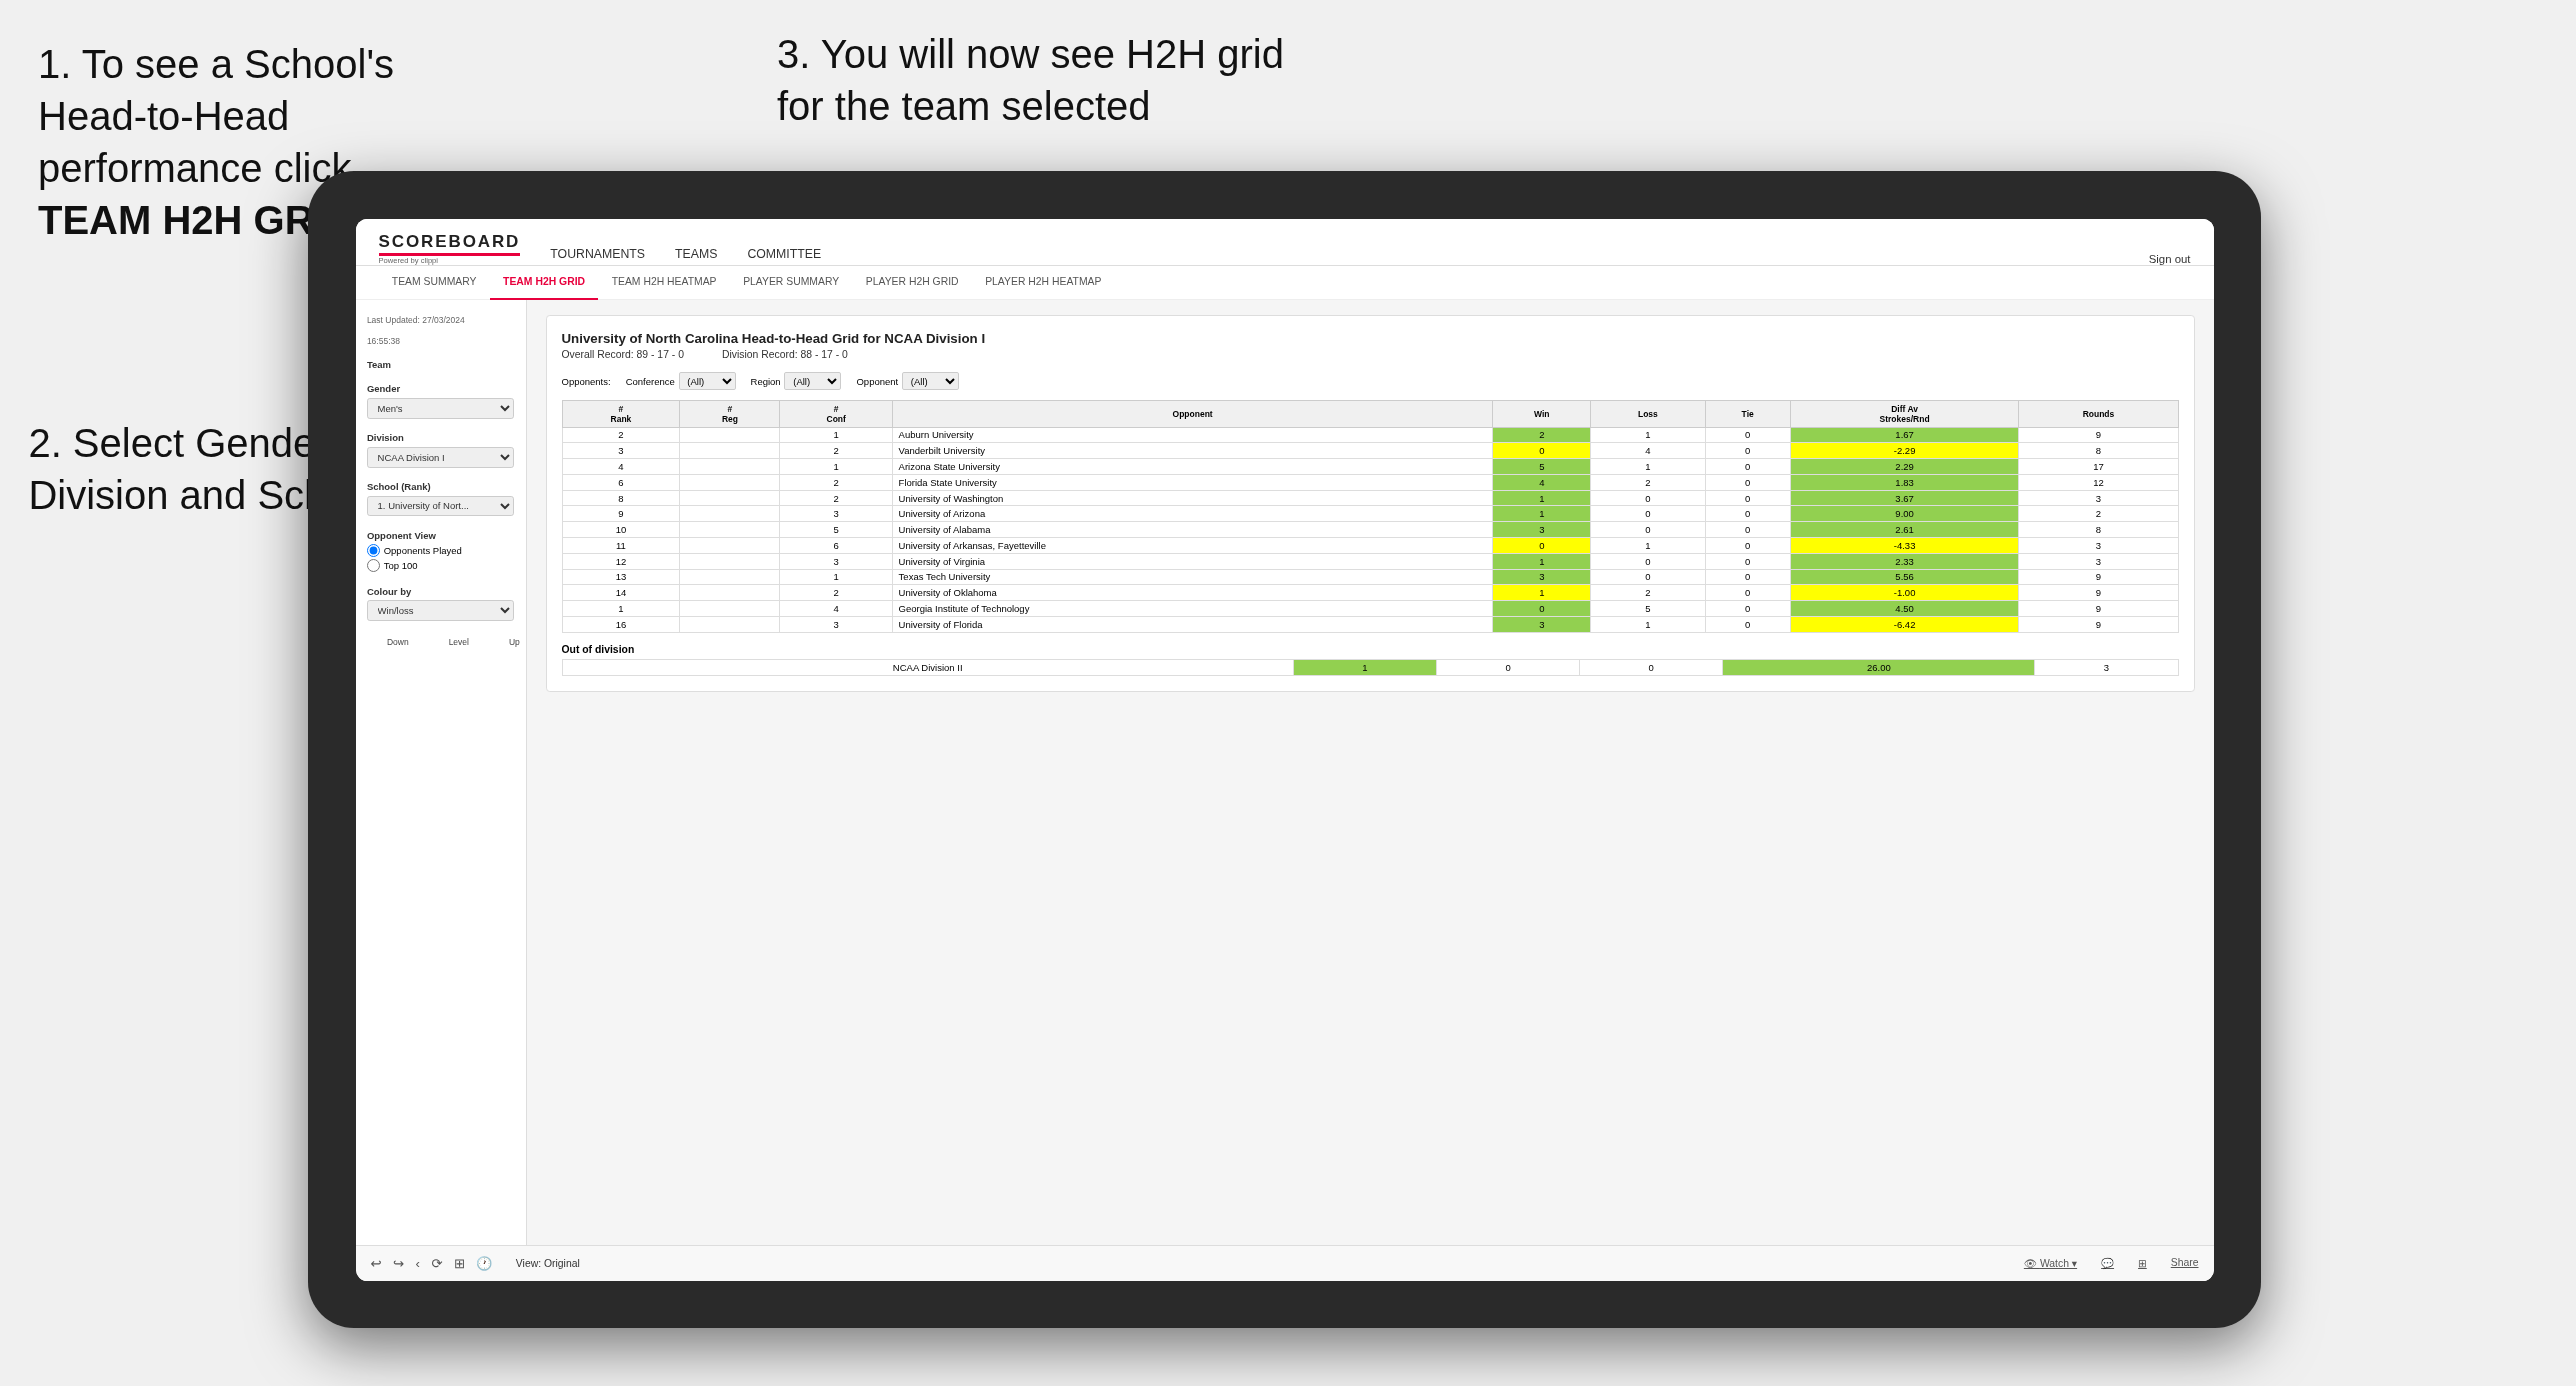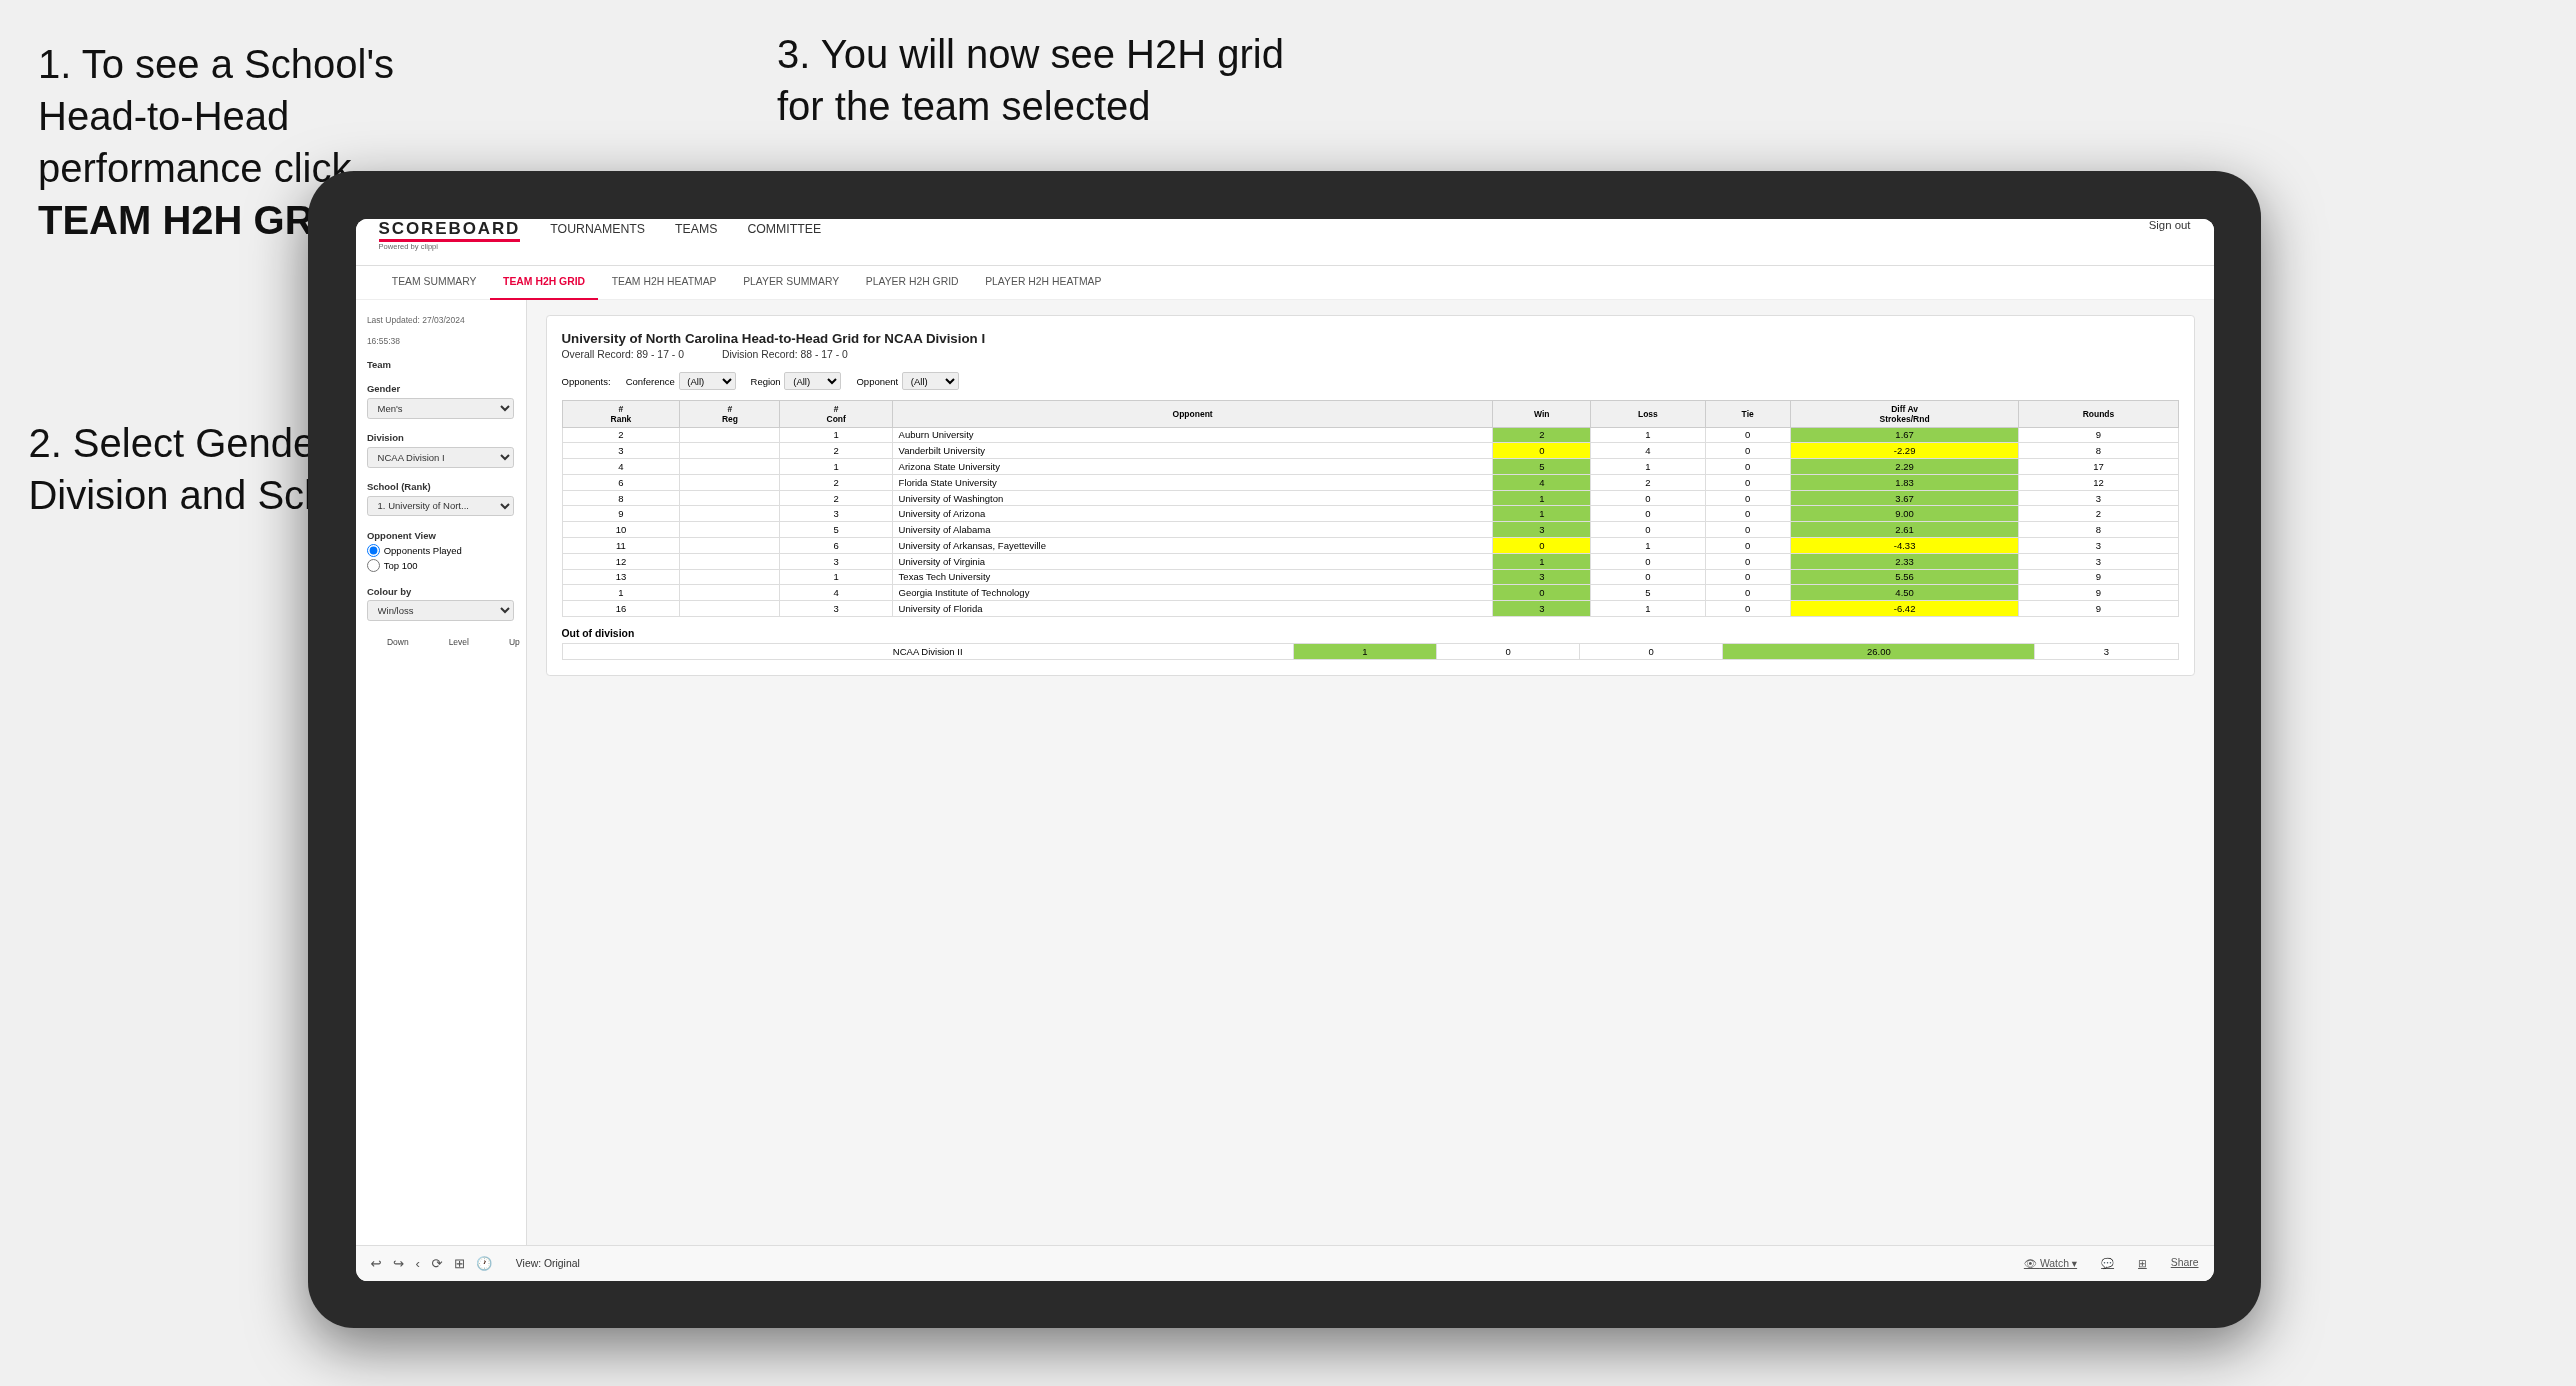--- a/index.html
+++ b/index.html
@@ -54,21 +54,21 @@
       background: #fff;
       border-radius: 11.4px;
       overflow: hidden;
       display: flex;
       flex-direction: column;
     }
 
     
     .app-header {
       display: flex;
-      align-items: flex-start;
+      align-items: flex-end;
       padding: 0 23px;
       height: 47px;
       background: #fff;
       border-bottom: 0.9px solid #ddd;
       flex-shrink: 0;
     }
 
     .logo-area {
       display: flex;
       flex-direction: column;
@@ -595,20 +595,31 @@
     <td></td>
     <td>1</td>
     <td class="name-cell">Texas Tech University</td>
     <td style="background:#92d050">3</td>
     <td>0</td>
     <td>0</td>
     <td style="background:#92d050">5.56</td>
     <td>9</td>
   </tr>
                 <tr>
+    <td>14</td>
+    <td></td>
+    <td>2</td>
+    <td class="name-cell">University of Oklahoma</td>
+    <td style="background:#ffff00">1</td>
+    <td>2</td>
+    <td>0</td>
+    <td style="background:#ffff00">-1.00</td>
+    <td>9</td>
+  </tr>
+                <tr>
     <td>1</td>
     <td></td>
     <td>4</td>
     <td class="name-cell">Georgia Institute of Technology</td>
     <td style="background:#92d050">0</td>
     <td>5</td>
     <td>0</td>
     <td style="background:#92d050">4.50</td>
     <td>9</td>
   </tr>

